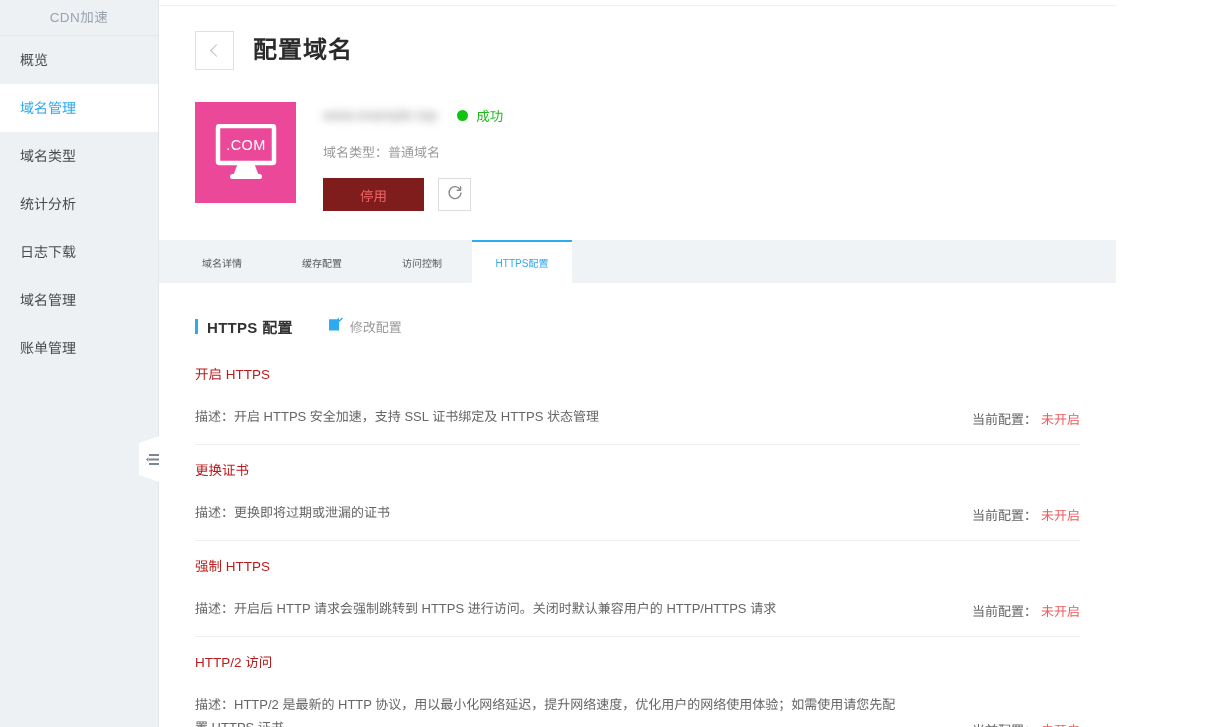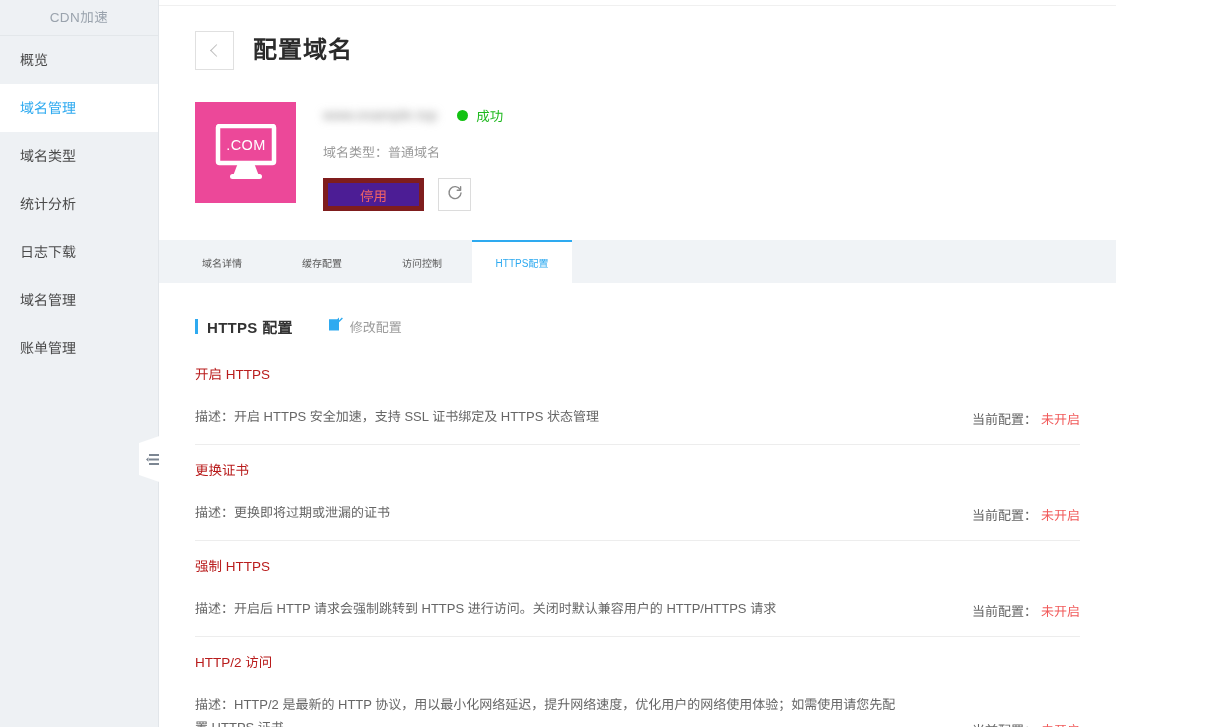--- a/index.html
+++ b/index.html
@@ -173,21 +173,21 @@
     font-size: 13px;
     color: #9b9b9b;
   }
   .domain-actions {
     margin-top: 17px;
     display: flex;
     align-items: center;
   }
   .btn-disable {
     width: 101px; height: 33px;
-    background: #4c1d95;
+    background: #7f1d1d;
     border: 5px solid #7f1d1d;
     color: #f26464;
     font-size: 13.5px;
     cursor: pointer;
     display: flex;
     align-items: center;
     justify-content: center;
     font-family: inherit;
   }
   .btn-refresh {

